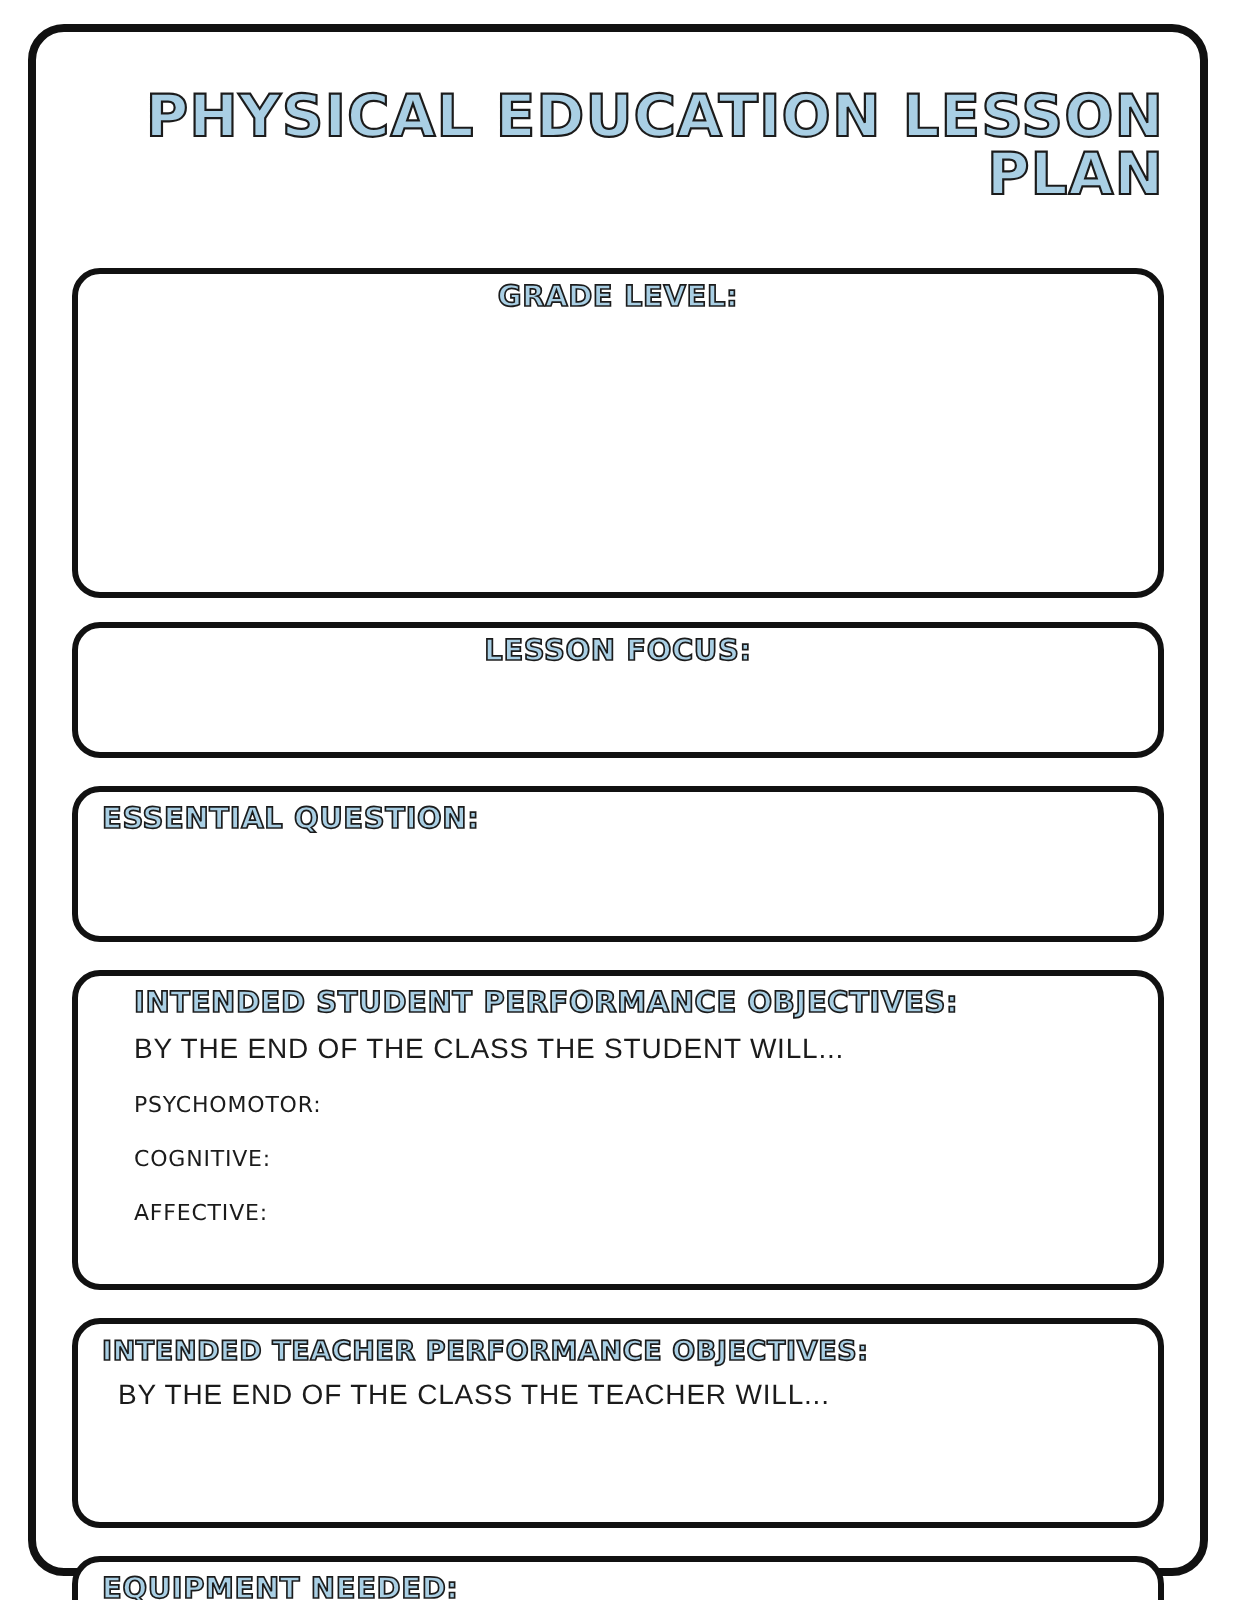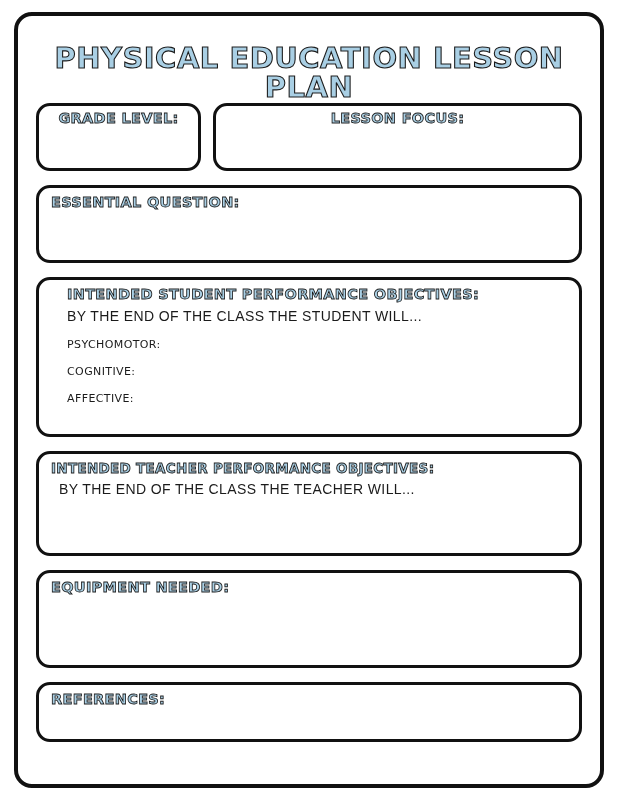--- a/index.html
+++ b/index.html
@@ -34,23 +34,23 @@
     left: 0;
     top: 0;
     right: 0;
     bottom: 0;
     padding: 14px 18px 16px 18px;
     box-sizing: border-box;
   }
 
   
   .title-wrap {
-    text-align: center;
+    text-align: right;
     margin-top: 14px;
-    margin-bottom: 1px;
+    margin-bottom: 32px;
   }
   .title {
     display: inline-block;
     font-family: "DejaVu Sans", sans-serif;
     font-weight: bold;
     font-size: 29px;
     letter-spacing: 0.5px;
     color: #a9cfe4;
     -webkit-text-stroke: 1.1px #1b1b1b;
     text-transform: uppercase;
@@ -78,20 +78,21 @@
   }
   .box-label.sm {
     font-size: 13.5px;
   }
 
   
   .top-row {
     display: flex;
     gap: 12px;
     margin-bottom: 14px;
+    flex-direction: column;
   }
   .top-cell {
     height: 68px;
     display: flex;
     align-items: flex-start;
     justify-content: center;
     padding-top: 5px;
   }
   .top-cell.grade { flex: 0 0 165px; }
   .top-cell.unit  { flex: 0 0 150px; }

